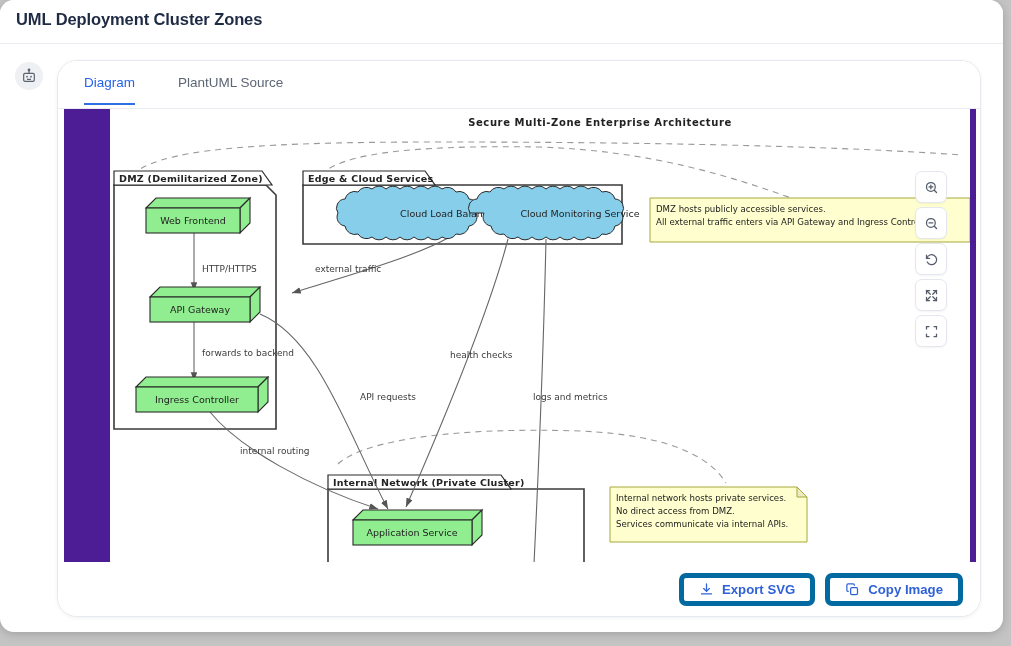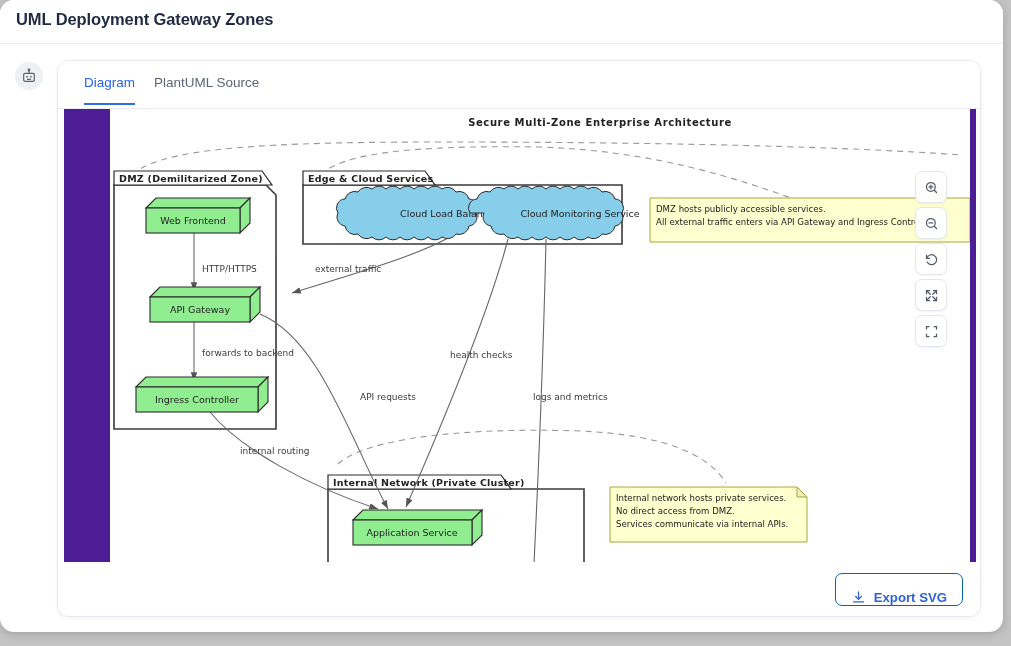--- a/index.html
+++ b/index.html
@@ -45,21 +45,21 @@
     background: #eef0f4;
     display: flex; align-items: center; justify-content: center;
   }
   
   .main-card {
     position: absolute;
     left: 57px; top: 60px;
     width: 924px; height: 557px;
     background: #ffffff;
     border: 1px solid #e6e9ef;
-    border-radius: 12px;
+    border-radius: 20px;
     box-shadow: 0 1px 4px rgba(20,30,60,0.06);
     overflow: hidden;
   }
   
   .tab-bar {
     position: absolute;
     left: 0; top: 0;
     width: 924px; height: 48px;
     border-bottom: 1px solid #e8ebf0;
     background: #ffffff;
@@ -71,21 +71,21 @@
     color: #5d6675;
     padding-bottom: 13px;
     cursor: pointer;
     white-space: nowrap;
   }
   .tab.active {
     color: #2563eb;
     border-bottom: 2.5px solid #2f6fe4;
   }
   #tab-0 { left: 26px; }
-  #tab-1 { left: 96px; }
+  #tab-1 { left: 120px; }
   
   .diagram-viewport {
     position: absolute;
     left: 6px; top: 48px;
     width: 912px; height: 455px;
     background: #4c1d95;
     overflow: hidden;
   }
   .diagram-canvas {
     position: absolute;
@@ -119,24 +119,24 @@
     justify-content: flex-end;
     align-items: center;
     gap: 10px;
     padding-right: 19px;
     background: #ffffff;
   }
   .action-btn {
     height: 33px;
     padding: 0 15px;
     display: inline-flex;
-    align-items: flex-end;
+    align-items: center;
     gap: 8px;
     background: #ffffff;
-    border: 1px solid #0369a1;
+    border: 5px solid #0369a1;
     border-radius: 7px;
     color: #2f62d8;
     font-size: 13.2px;
     font-weight: bold;
     cursor: pointer;
     white-space: nowrap;
   }
   .action-btn svg { flex: 0 0 auto; }
   
   .uml-text { font-family: "DejaVu Sans", sans-serif; fill: #222222; }
@@ -145,21 +145,21 @@
   .uml-node-label { font-size: 9.5px; }
   .uml-edge-label { font-size: 9px; fill: #3b3b3b; }
   .uml-note-text { font-size: 8.6px; fill: #1c1c1c; }
 </style>
 </head>
 <body>
 
 <div class="page-shell">
 
   <div class="app-header">
-    <div class="app-title">UML Deployment Gateway Zones</div>
+    <div class="app-title">UML Deployment Cluster Zones</div>
   </div>
 
   <div class="bot-avatar">
     <svg width="16" height="16" viewBox="0 0 24 24" fill="none" stroke="#5b6270" stroke-width="1.8">
       <rect x="4" y="8" width="16" height="12" rx="2"></rect>
       <path d="M12 8V4"></path>
         <circle cx="12" cy="3" r="1.2" fill="#5b6270"></circle>
       <circle cx="9" cy="13" r="1.3" fill="#5b6270" stroke="none"></circle>
       <circle cx="15" cy="13" r="1.3" fill="#5b6270" stroke="none"></circle>
       <path d="M9 17h6"></path>
@@ -330,15 +330,22 @@
 
     <div class="action-bar">
       <button class="action-btn">
         <svg width="15" height="15" viewBox="0 0 24 24" fill="none" stroke="#2f62d8" stroke-width="2" stroke-linecap="round">
           <path d="M12 3v11"></path>
             <path d="M7.5 10.5L12 15l4.5-4.5"></path>
             <path d="M4 19h16"></path>
         </svg>
         <span>Export SVG</span>
       </button>
+      <button class="action-btn">
+        <svg width="15" height="15" viewBox="0 0 24 24" fill="none" stroke="#2f62d8" stroke-width="2">
+          <rect x="9" y="9" width="11" height="11" rx="2"></rect>
+          <path d="M6 15H5a2 2 0 0 1-2-2V5a2 2 0 0 1 2-2h8a2 2 0 0 1 2 2v1"></path>
+        </svg>
+        <span>Copy Image</span>
+      </button>
     </div>
   </div>
 </div>
 
 </body></html>

